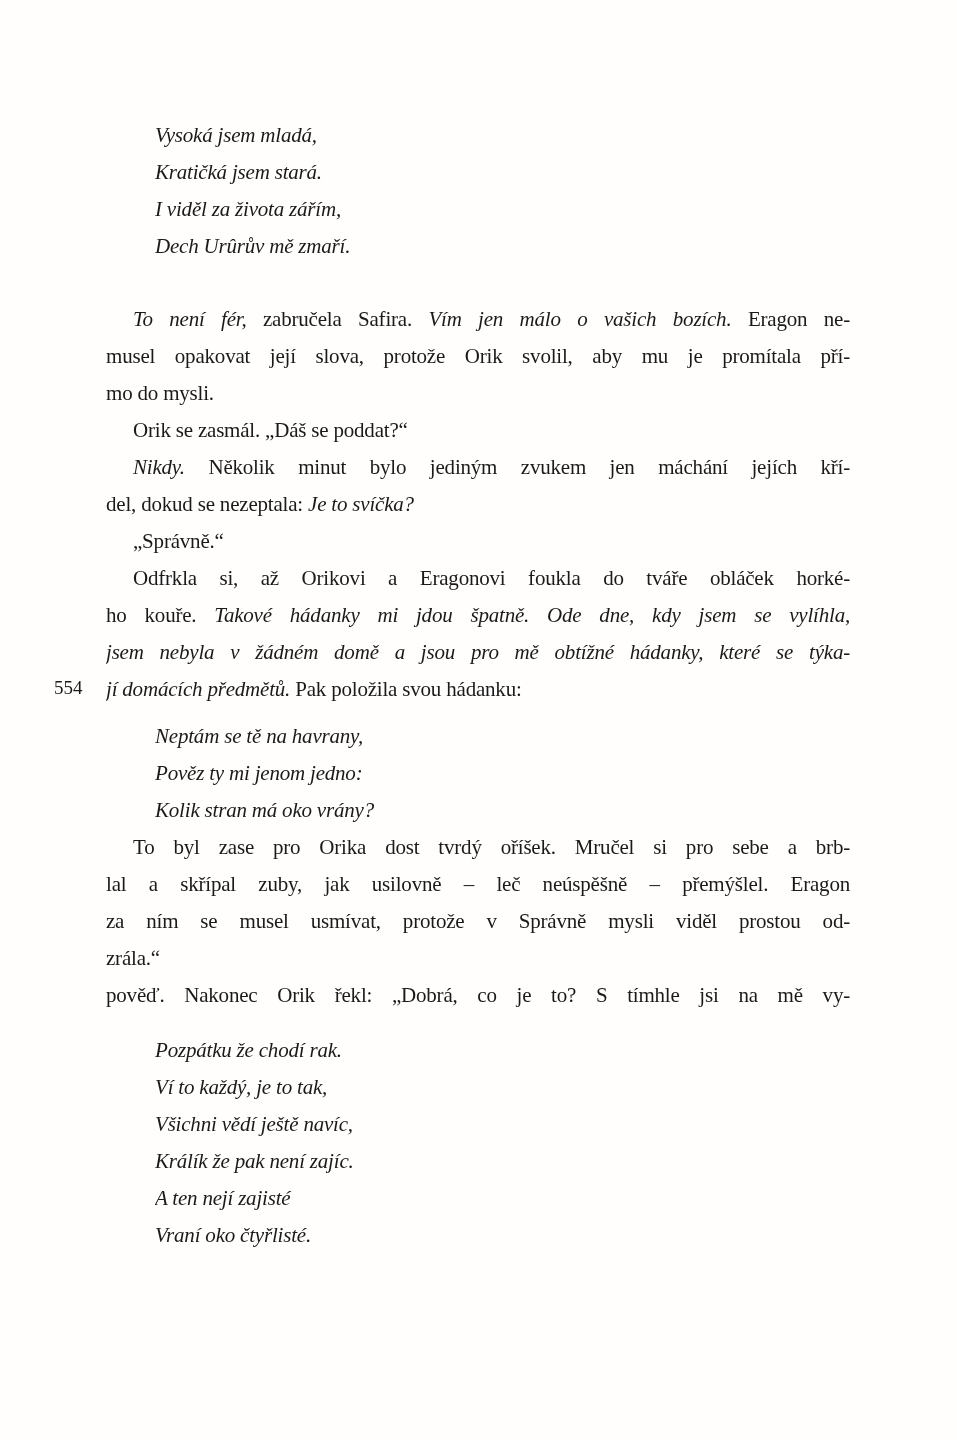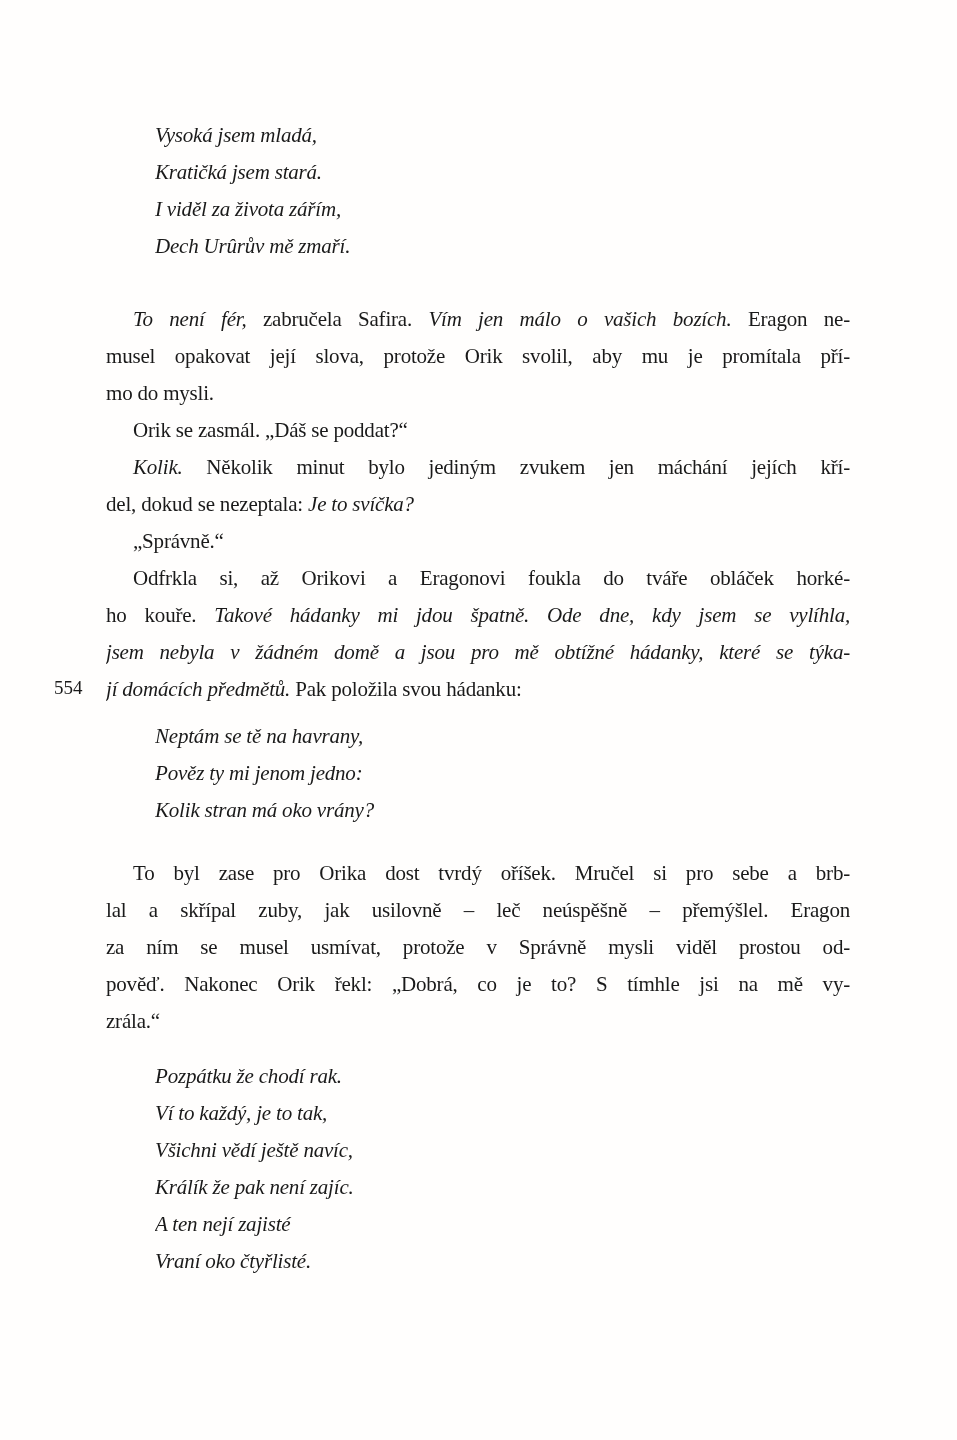--- a/index.html
+++ b/index.html
@@ -46,21 +46,21 @@
   .folio {
     position: absolute;
     left: 54px;
     top: 674px;
     font-size: 19px;
     line-height: 28px;
   }
   
   .text-block > div:nth-child(2) { margin-top: 36px; }
   .text-block > div:nth-child(7) { margin-top: 10px; }
-  .text-block > div:nth-child(8) { margin-top: 26px; }
+  .text-block > div:nth-child(8) { }
   .text-block > div:nth-child(9) { margin-top: 18px; }
 </style>
 </head>
 <body>
 
 <div class="page">
   <div class="folio">554</div>
   <div class="text-block">
       <div class="poem">
         <div class="line">Vysoká jsem mladá,</div>
@@ -70,43 +70,43 @@
       </div>
       <div class="para">
         <div class="line indent just"><span class="it">To není fér,</span><span class="rm"> zabručela Safira. </span><span class="it">Vím jen málo o vašich bozích.</span><span class="rm"> Eragon ne-</span></div>
         <div class="line just"><span class="rm">musel opakovat její slova, protože Orik svolil, aby mu je promítala pří-</span></div>
         <div class="line"><span class="rm">mo do mysli.</span></div>
       </div>
       <div class="para">
         <div class="line indent"><span class="rm">Orik se zasmál. „Dáš se poddat?“</span></div>
       </div>
       <div class="para">
-        <div class="line indent just"><span class="it">Kolik.</span><span class="rm"> Několik minut bylo jediným zvukem jen máchání jejích kří-</span></div>
+        <div class="line indent just"><span class="it">Nikdy.</span><span class="rm"> Několik minut bylo jediným zvukem jen máchání jejích kří-</span></div>
         <div class="line"><span class="rm">del, dokud se nezeptala: </span><span class="it">Je to svíčka?</span></div>
       </div>
       <div class="para">
         <div class="line indent"><span class="rm">„Správně.“</span></div>
       </div>
       <div class="para">
         <div class="line indent just"><span class="rm">Odfrkla si, až Orikovi a Eragonovi foukla do tváře obláček horké-</span></div>
         <div class="line just"><span class="rm">ho kouře. </span><span class="it">Takové hádanky mi jdou špatně. Ode dne, kdy jsem se vylíhla,</span></div>
         <div class="line just"><span class="it">jsem nebyla v žádném domě a jsou pro mě obtížné hádanky, které se týka-</span></div>
         <div class="line"><span class="it">jí domácích předmětů.</span><span class="rm"> Pak položila svou hádanku:</span></div>
       </div>
       <div class="poem">
         <div class="line">Neptám se tě na havrany,</div>
         <div class="line">Pověz ty mi jenom jedno:</div>
         <div class="line">Kolik stran má oko vrány?</div>
       </div>
       <div class="para">
         <div class="line indent just"><span class="rm">To byl zase pro Orika dost tvrdý oříšek. Mručel si pro sebe a brb-</span></div>
         <div class="line just"><span class="rm">lal a skřípal zuby, jak usilovně – leč neúspěšně – přemýšlel. Eragon</span></div>
         <div class="line just"><span class="rm">za ním se musel usmívat, protože v Správně mysli viděl prostou od-</span></div>
+        <div class="line"><span class="rm">zrála.“</span></div>
         <div class="line just"><span class="rm">pověď. Nakonec Orik řekl: „Dobrá, co je to? S tímhle jsi na mě vy-</span></div>
-        <div class="line"><span class="rm">zrála.“</span></div>
       </div>
       <div class="poem">
         <div class="line">Pozpátku že chodí rak.</div>
         <div class="line">Ví to každý, je to tak,</div>
         <div class="line">Všichni vědí ještě navíc,</div>
         <div class="line">Králík že pak není zajíc.</div>
         <div class="line">A ten nejí zajisté</div>
         <div class="line">Vraní oko čtyřlisté.</div>
       </div>
     </div>

